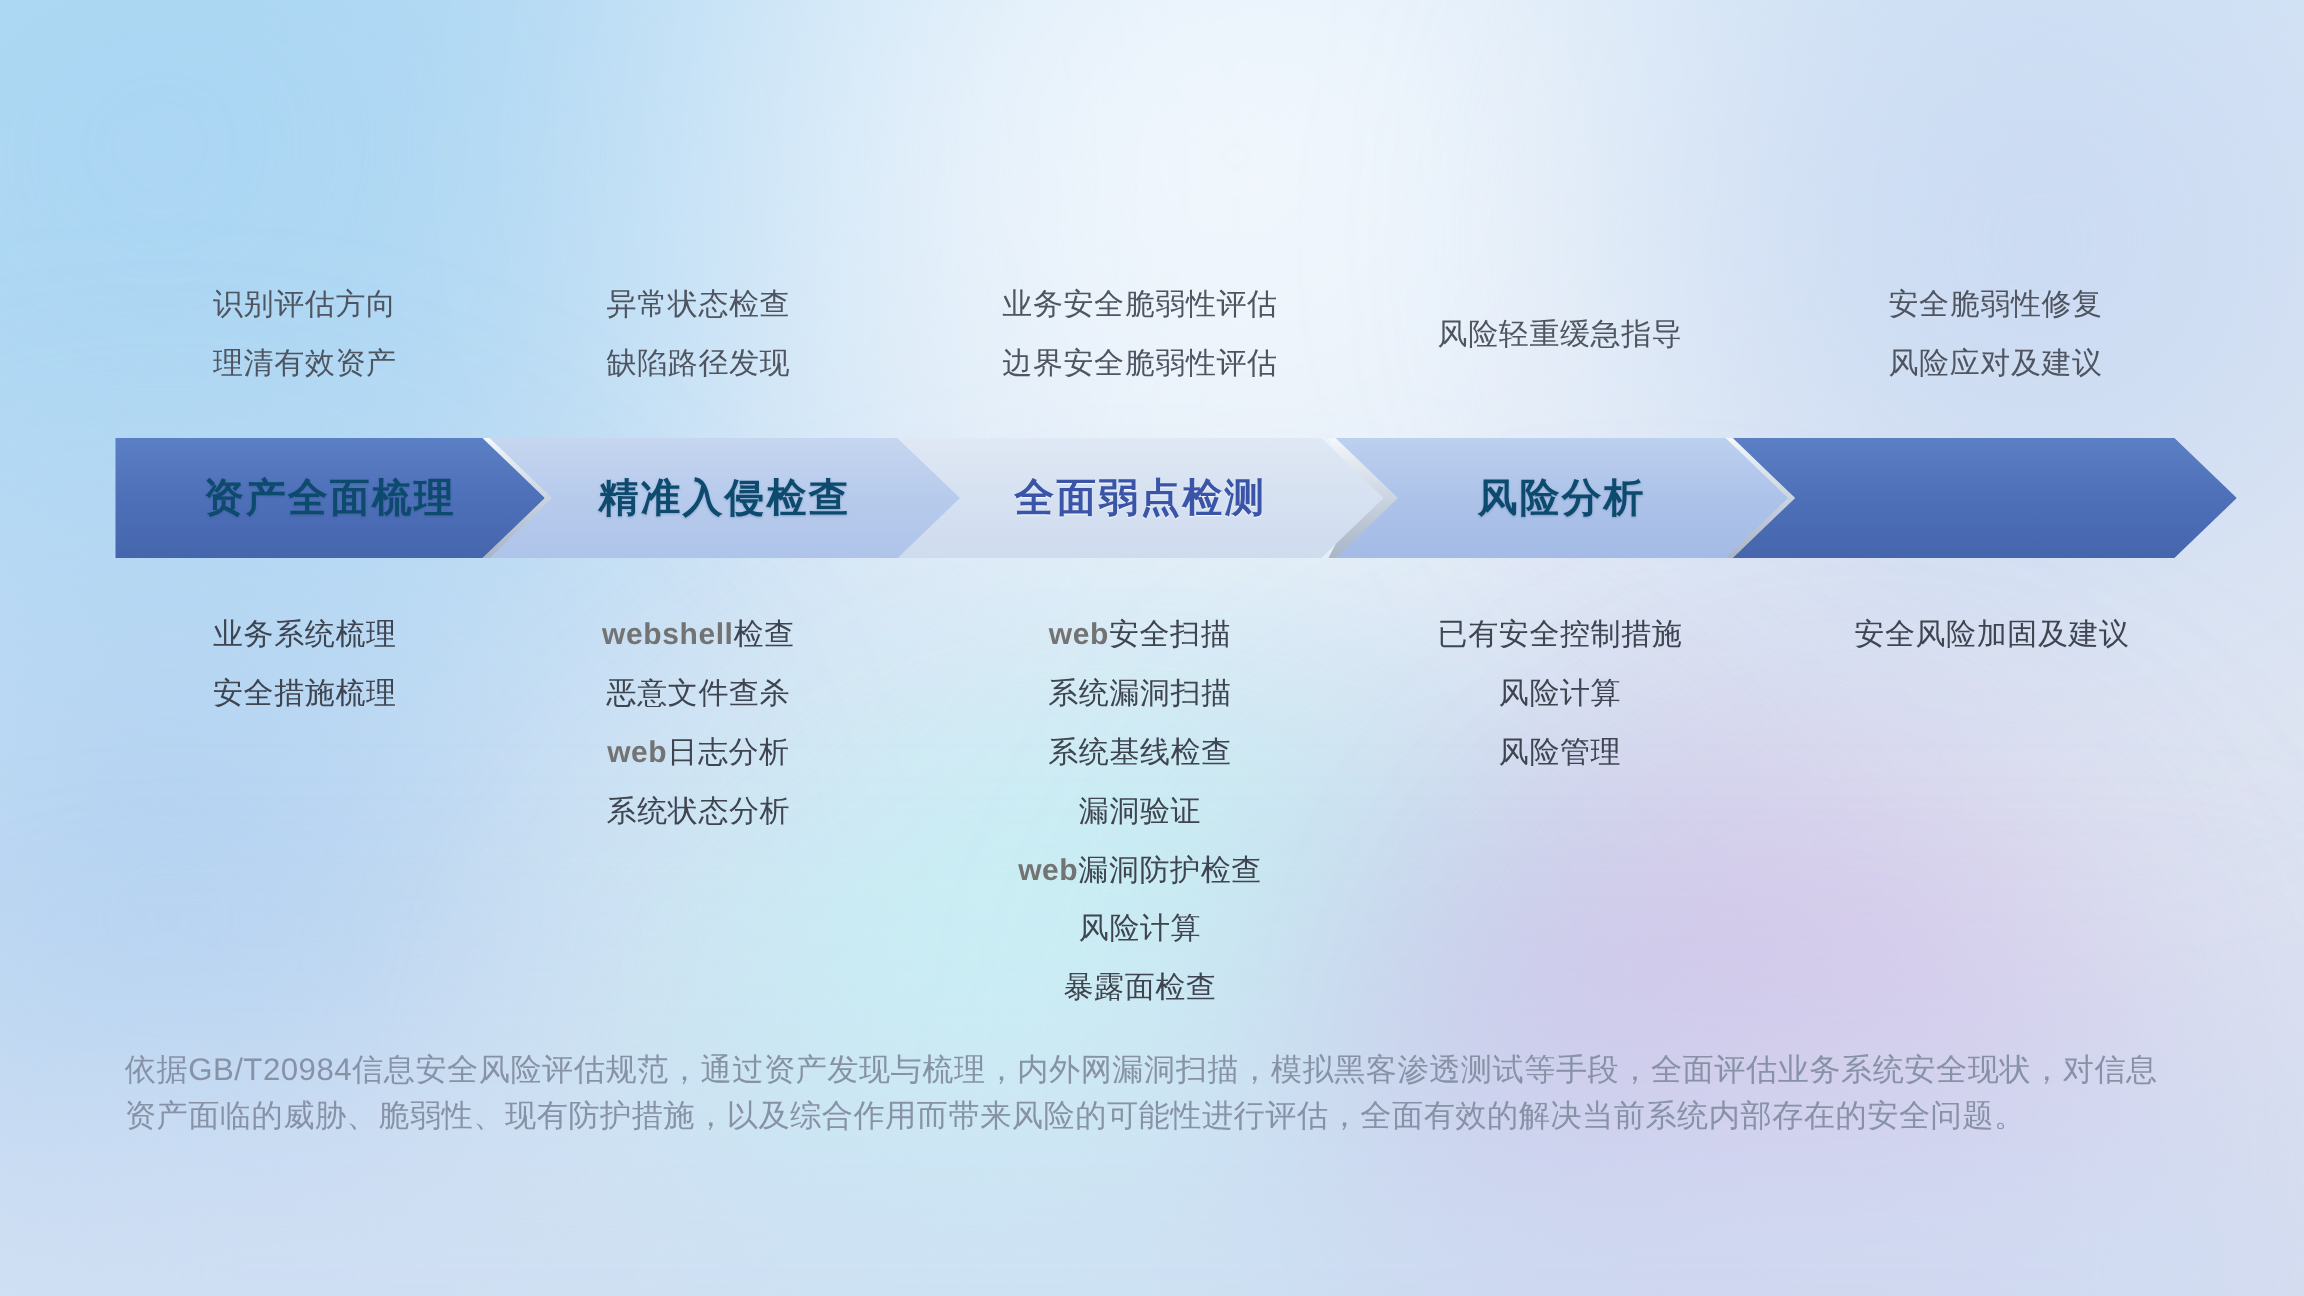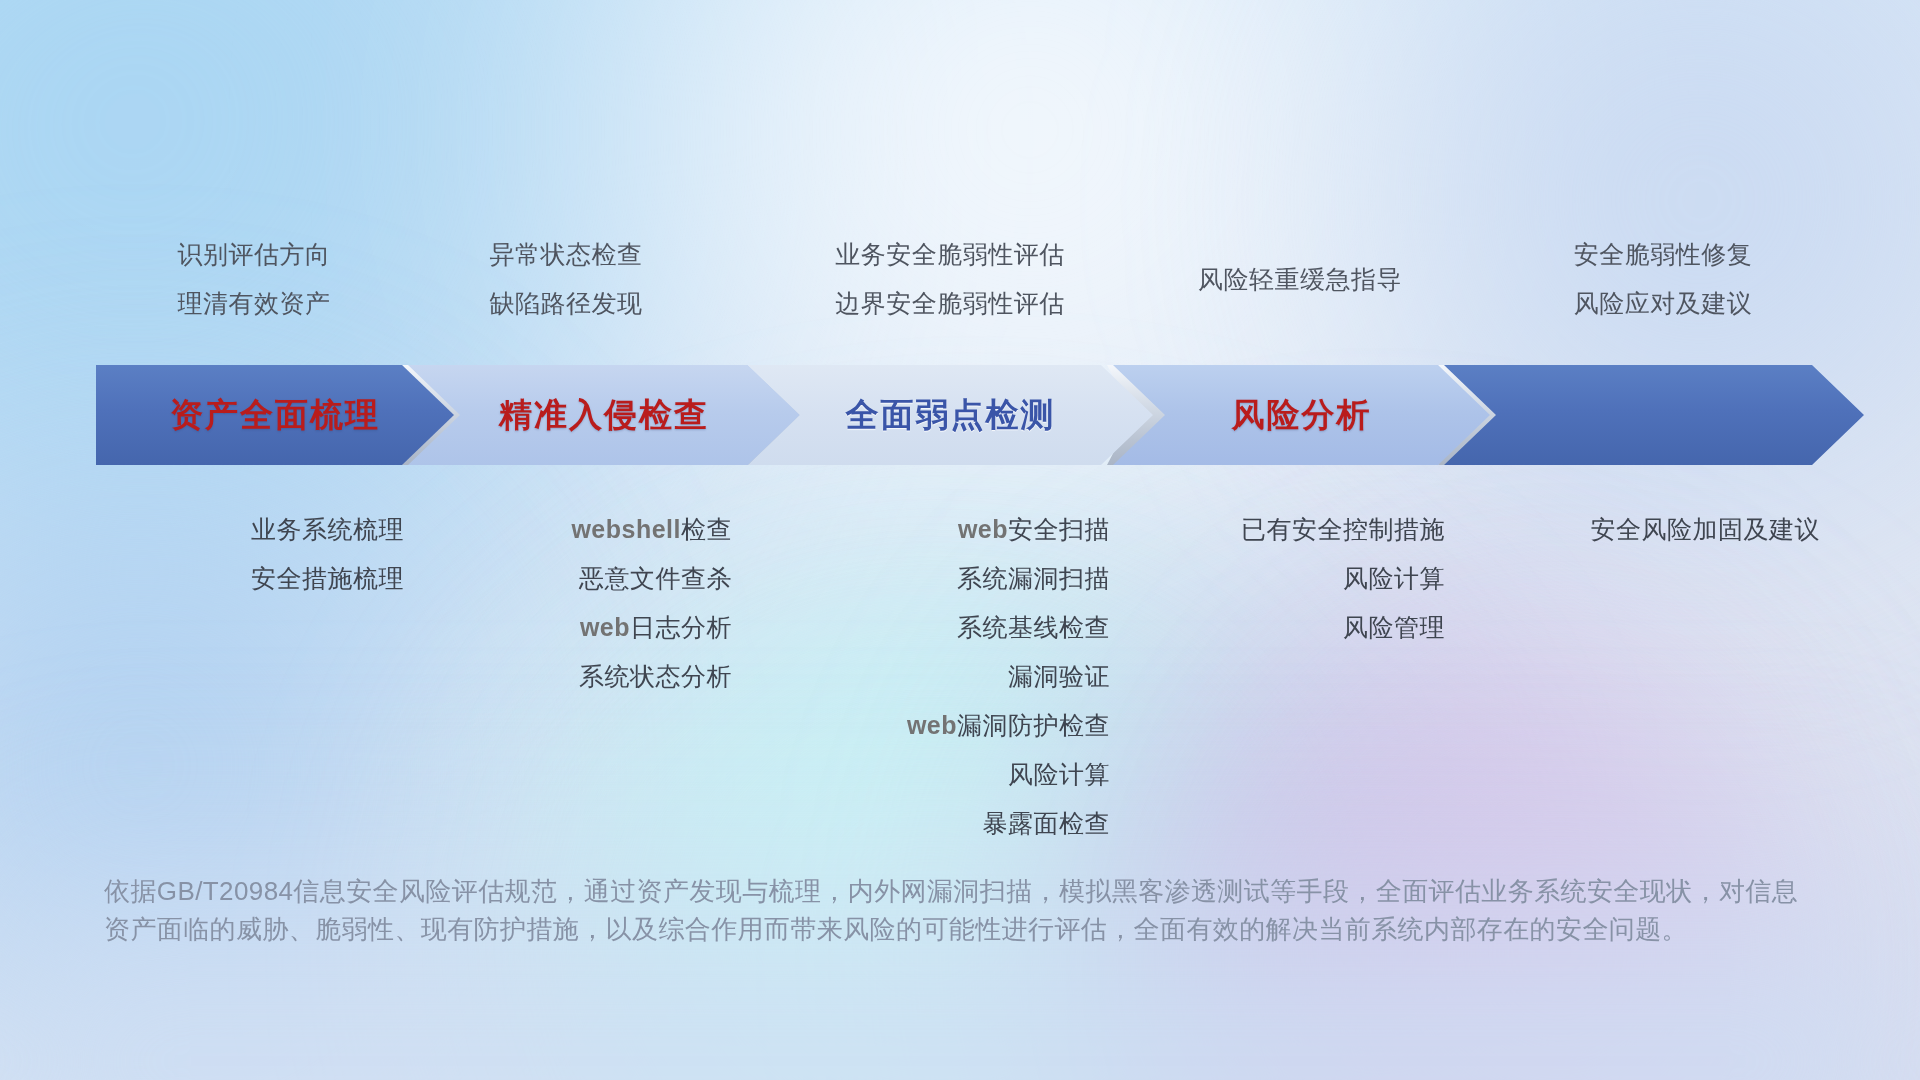--- a/index.html
+++ b/index.html
@@ -46,39 +46,39 @@
 
   .top-list  { top:230px; }
   .bot-list  { top:505px; }
 
   .top-line{
     font-size:25px; line-height:49px; color:#4f5560;
     letter-spacing:0.5px; white-space:nowrap;
   }
   .bot-line{
     font-size:25px; line-height:49px; color:#3f4550;
-    letter-spacing:0.5px; white-space:nowrap;text-align:right;
+    letter-spacing:0.5px; white-space:nowrap;
   }
   .bot-line .lat{ font-weight:700; color:#737373; }
 
   
   #band{
     position:absolute; left:0; top:365px; width:1920px; height:100px;
   }
   .chev{
     position:absolute; top:0; height:100px;
     display:flex; align-items:center; justify-content:center;
   }
   .chev .shape{ position:absolute; inset:0; }
   .chev .lbl{
     position:relative; z-index:3;
     font-size:33px; font-weight:700; letter-spacing:2px;
     white-space:nowrap;
   }
-  .lbl.w{ color:#b91c1c; text-shadow:0 1px 2px rgba(40,60,110,0.28); }
+  .lbl.w{ color:#0c4a6e; text-shadow:0 1px 2px rgba(40,60,110,0.28); }
   .lbl.b{ color:#3a55a8; text-shadow:0 1px 1px rgba(255,255,255,0.85); }
 
   
   .poly-first{ clip-path:polygon(0 0, calc(100% - 52px) 0, 100% 50%, calc(100% - 52px) 100%, 0 100%); }
   .poly-mid  { clip-path:polygon(0 0, calc(100% - 52px) 0, 100% 50%, calc(100% - 52px) 100%, 0 100%, 52px 50%); }
 
   .fill-dark  { background:linear-gradient(180deg,#5b7fc4 0%,#4f71ba 45%,#4566ad 100%); }
   .fill-light { background:linear-gradient(180deg,#c6d6f0 0%,#b7cbec 48%,#aec4e9 100%); }
   .fill-pale  { background:linear-gradient(180deg,#dfe8f4 0%,#d6e1f1 48%,#cfdcee 100%); }
   .fill-mid   { background:linear-gradient(180deg,#bcd0ef 0%,#adc3e9 48%,#a4bbe6 100%); }
@@ -114,21 +114,21 @@
   <div class="blob b-bot"></div>
 </div>
 
 <div id="sheet">
 
   <div class="col top-list" style="left:104px; width:300px;">
     <div class="top-line">识别评估方向</div>
     <div class="top-line">理清有效资产</div>
   </div>
 
-  <div class="col top-list" style="left:416px; width:300px;text-align:center;">
+  <div class="col top-list" style="left:432px; width:300px;text-align:center;">
     <div class="top-line">异常状态检查</div>
     <div class="top-line">缺陷路径发现</div>
   </div>
 
   <div class="col top-list" style="left:790px; width:320px;">
     <div class="top-line">业务安全脆弱性评估</div>
     <div class="top-line">边界安全脆弱性评估</div>
   </div>
 
   <div class="col top-list" style="left:1155px; width:290px; top:255px;">

